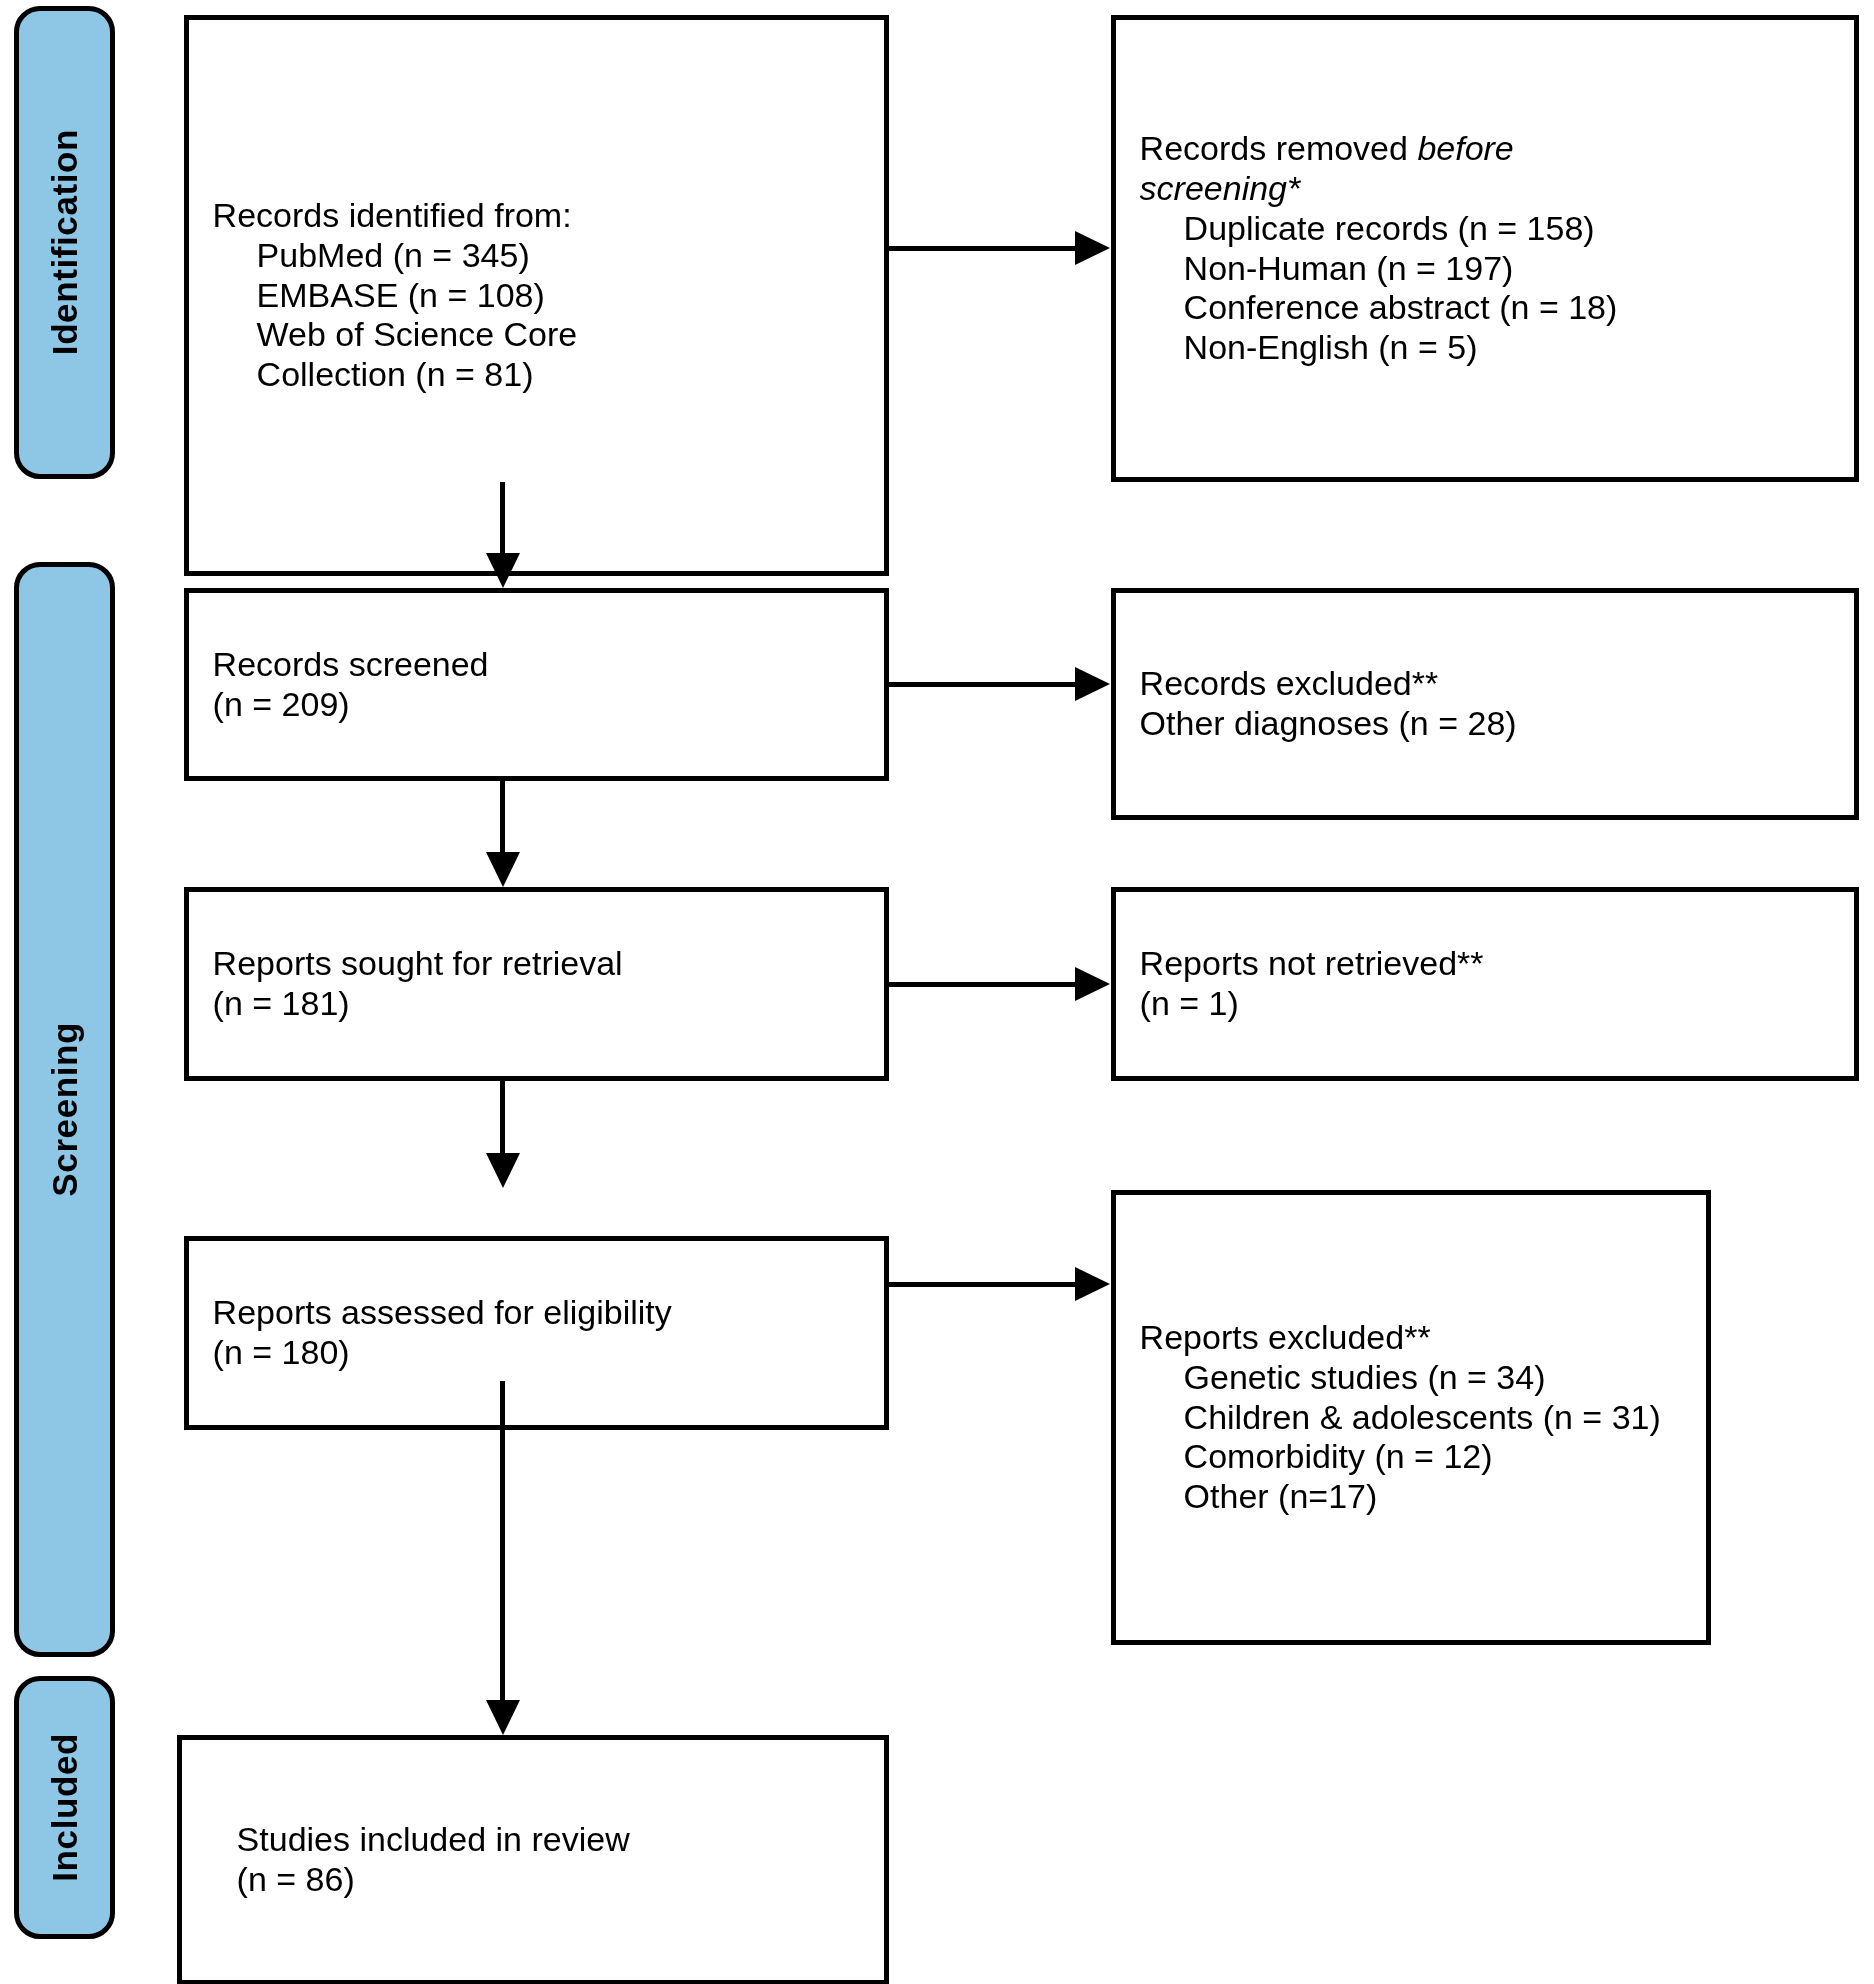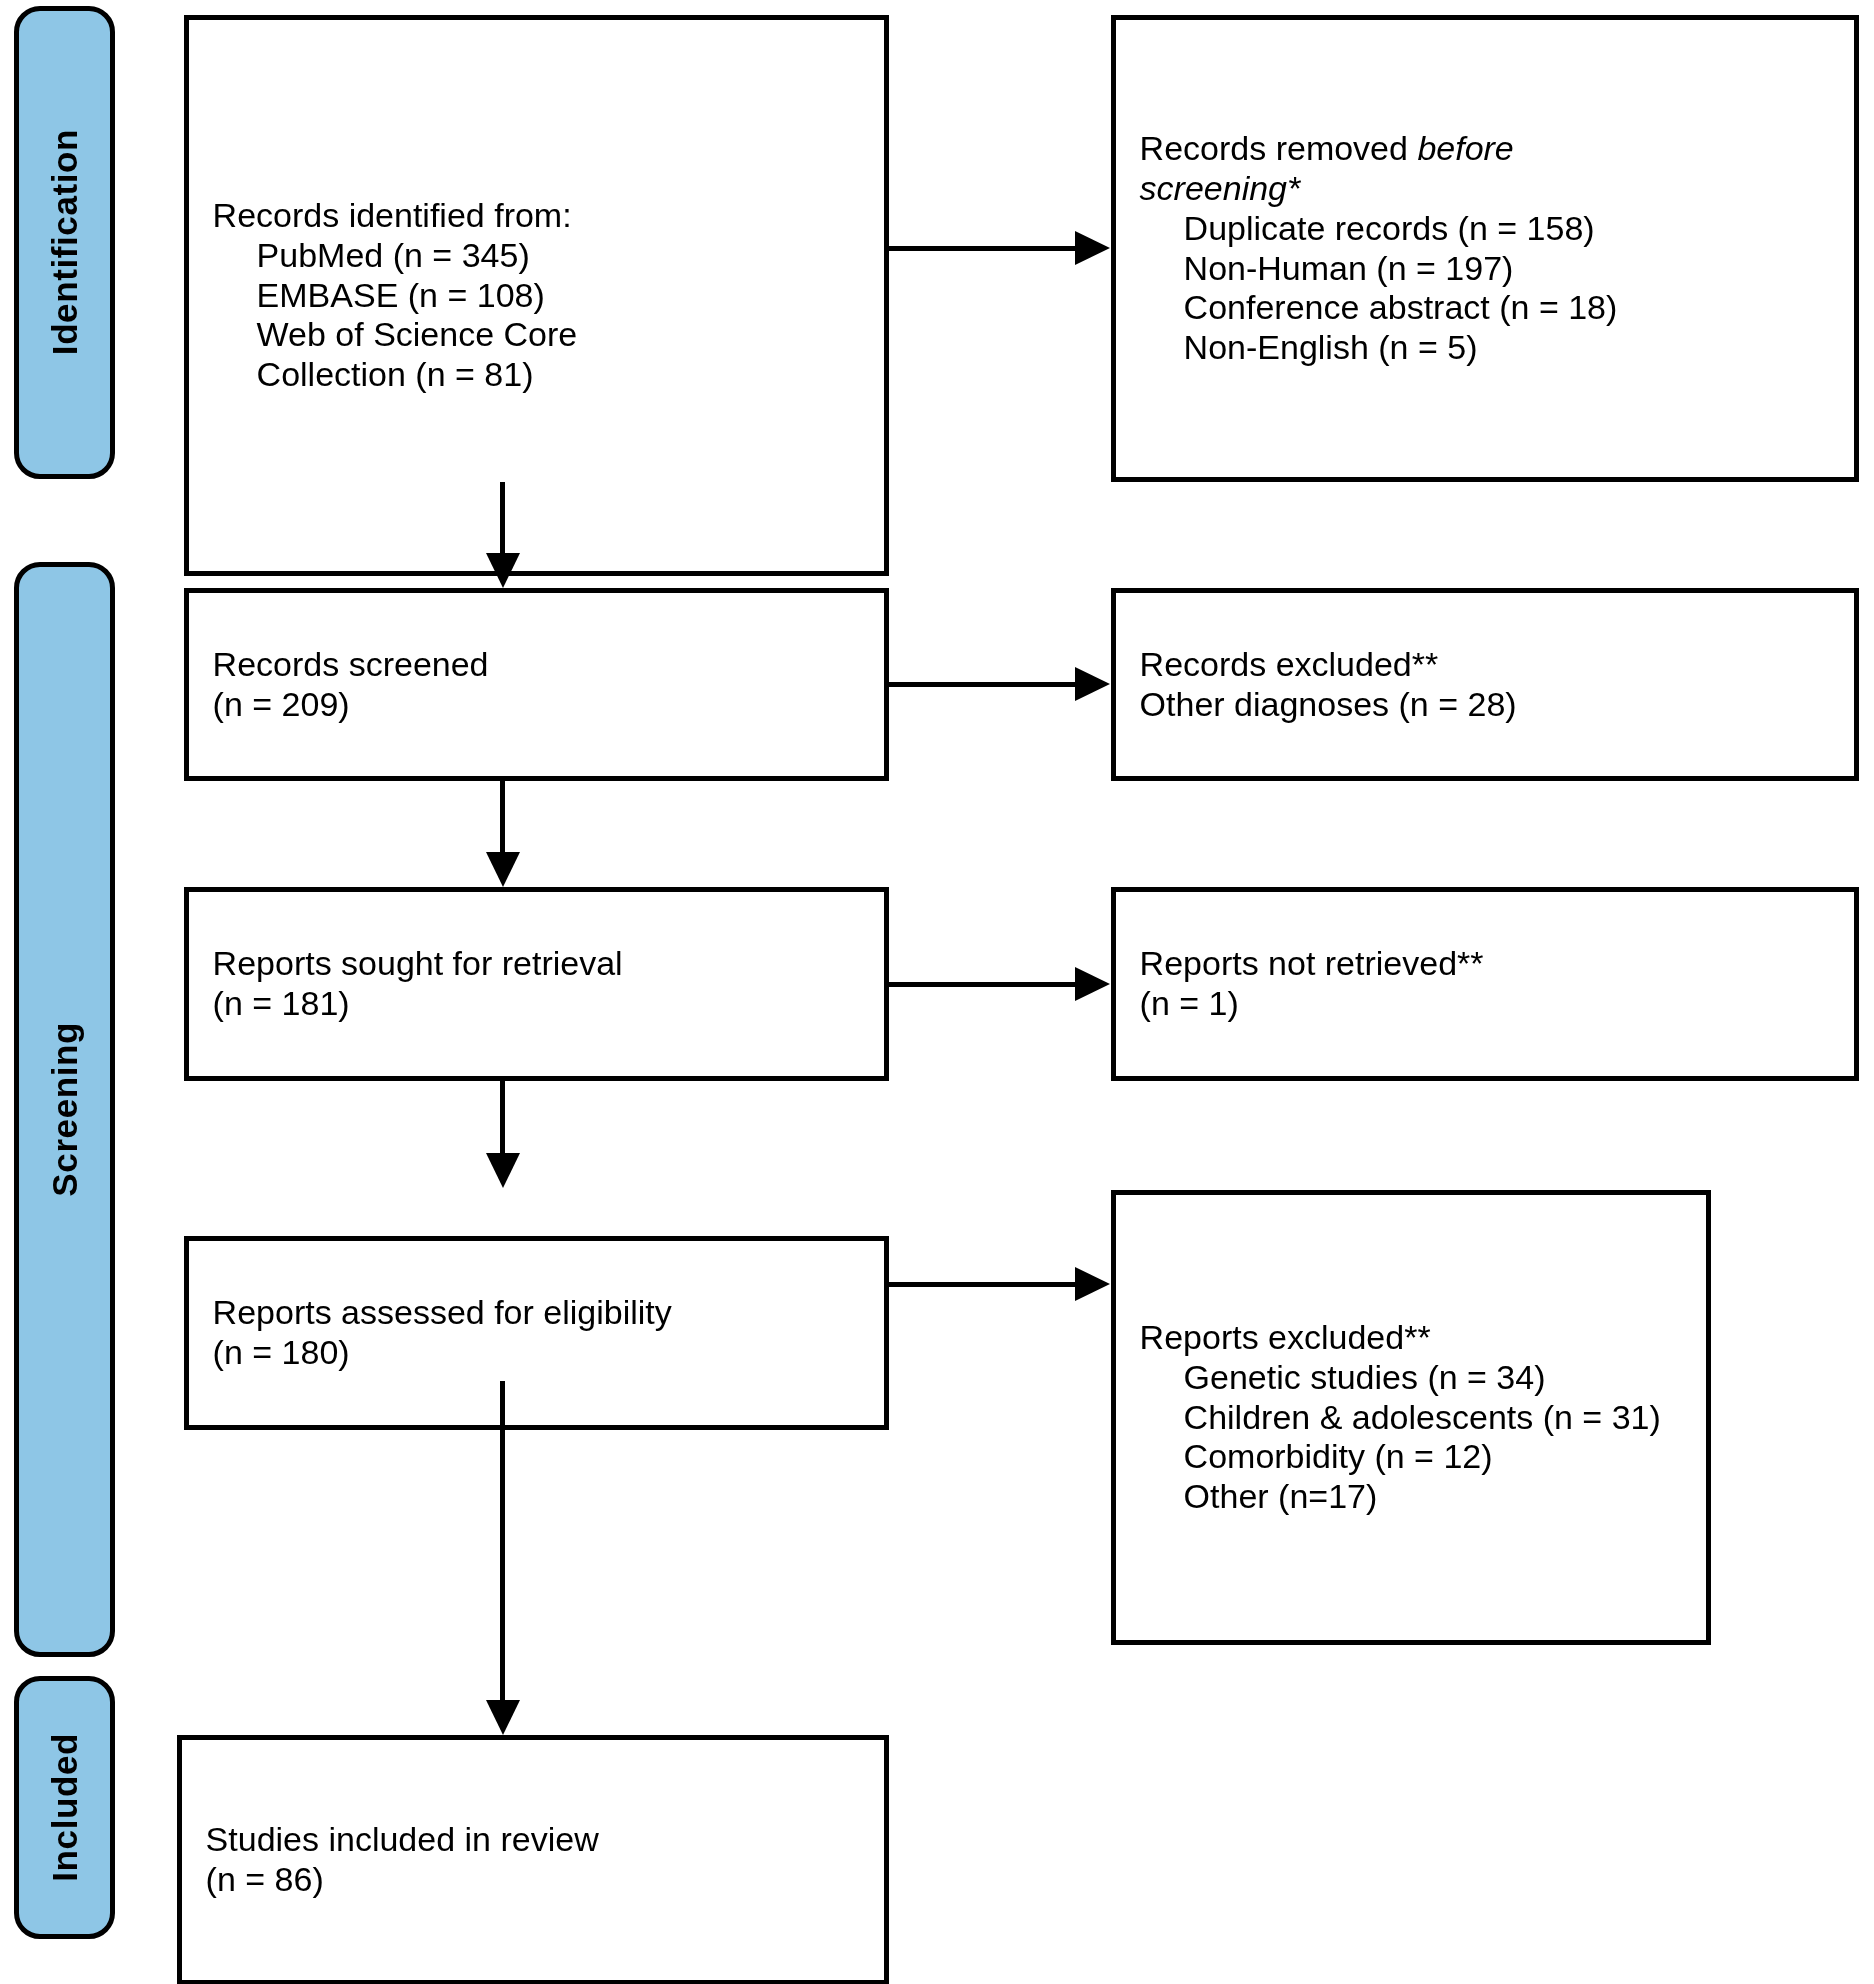--- a/index.html
+++ b/index.html
@@ -107,39 +107,39 @@
     </div>
   </div>
 
   <div class="box" style="left:184px;top:1188px;width:705px;height:194px;margin-top:48px;">
     <div class="box-body">
       <div class="ln">Reports assessed for eligibility</div>
       <div class="ln">(n = 180)</div>
     </div>
   </div>
 
-  <div class="box" style="left:177px;top:1735px;width:712px;height:250px;">
+  <div class="box" style="left:177px;top:1735px;width:712px;height:250px;padding-left:31px;">
     <div class="box-body">
       <div class="ln">Studies included in review</div>
       <div class="ln">(n = 86)</div>
     </div>
   </div>
 
   <div class="box" style="left:1111px;top:15px;width:748px;height:467px;">
     <div class="box-body">
       <div class="ln"><span>Records removed </span><span class="ital">before</span></div>
       <div class="ln ital" style="font-style:italic;">screening*</div>
       <div class="ln indent">Duplicate records (n = 158)</div>
       <div class="ln indent">Non-Human (n = 197)</div>
       <div class="ln indent">Conference abstract (n = 18)</div>
       <div class="ln indent">Non-English (n = 5)</div>
     </div>
   </div>
 
-  <div class="box" style="left:1111px;top:588px;width:748px;height:193px;align-items:center;">
+  <div class="box" style="left:1111px;top:588px;width:748px;height:232px;align-items:center;">
     <div class="box-body">
       <div class="ln">Records excluded**</div>
       <div class="ln">Other diagnoses (n = 28)</div>
     </div>
   </div>
 
   <div class="box" style="left:1111px;top:887px;width:748px;height:194px;">
     <div class="box-body">
       <div class="ln">Reports not retrieved**</div>
       <div class="ln">(n = 1)</div>

